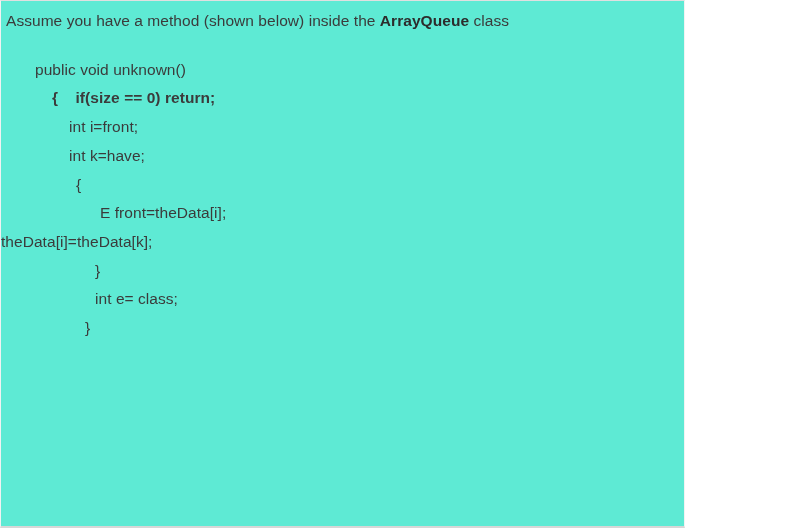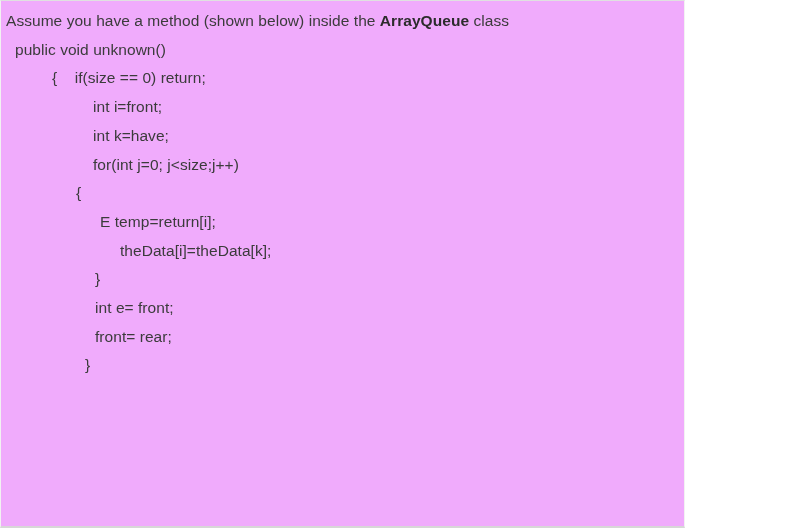--- a/index.html
+++ b/index.html
@@ -11,21 +11,21 @@
     width: 803px;
     height: 528px;
     font-family: "Liberation Sans", sans-serif;
     overflow: hidden;
   }
   .page {
     position: relative;
     box-sizing: border-box;
     width: 685px;
     height: 528px;
-    background: #f0abfc;
+    background: #5eead4;
     border-top: 1px solid #e0e0e0;
     border-bottom: 2px solid #d7d7d7;
     border-left: 1px solid #f2f2f2;
     border-right: 1px solid #f2f2f2;
   }
   .content {
     position: absolute;
     left: 0;
     top: 0;
     right: 0;
@@ -41,46 +41,44 @@
   .prompt-line {
     padding-left: 5px;
   }
   .code-line {
     font-family: "Liberation Sans", sans-serif;
   }
   .bold-term {
     font-weight: bold;
     color: #2c2c2c;
   }
-  .ind-1  { padding-left: 14px; }
-  .ind-2  { padding-left: 51px; }
-  .ind-3  { padding-left: 92px; }
+  .ind-1  { padding-left: 34px; margin-top: 20px; }
+  .ind-2  { padding-left: 51px; font-weight: bold; }
+  .ind-3  { padding-left: 68px; }
   .ind-4  { padding-left: 75px; }
   .ind-5  { padding-left: 84px; }
   .ind-6  { padding-left: 94px; }
   .ind-7  { padding-left: 99px; }
-  .ind-8  { padding-left: 119px; }
+  .ind-8  { }
 </style>
 </head>
 <body>
 
 <div class="page">
   <div class="content">
 
     <div class="line prompt-line"><span>Assume you have a method (shown below) inside the </span><span class="bold-term">ArrayQueue</span><span> class</span></div>
 
     <div class="code-block">
       <div class="line code-line ind-1">public void unknown()</div>
       <div class="line code-line ind-2">{    if(size == 0) return;</div>
       <div class="line code-line ind-3">int i=front;</div>
       <div class="line code-line ind-3">int k=have;</div>
-      <div class="line code-line ind-3">for(int j=0; j&lt;size;j++)</div>
       <div class="line code-line ind-4">{</div>
-      <div class="line code-line ind-7">E temp=return[i];</div>
+      <div class="line code-line ind-7">E front=theData[i];</div>
       <div class="line code-line ind-8">theData[i]=theData[k];</div>
       <div class="line code-line ind-6">}</div>
-      <div class="line code-line ind-6">int e= front;</div>
-      <div class="line code-line ind-6">front= rear;</div>
+      <div class="line code-line ind-6">int e= class;</div>
       <div class="line code-line ind-5">}</div>
     </div>
 
   </div>
 </div>
 
 </body></html>

